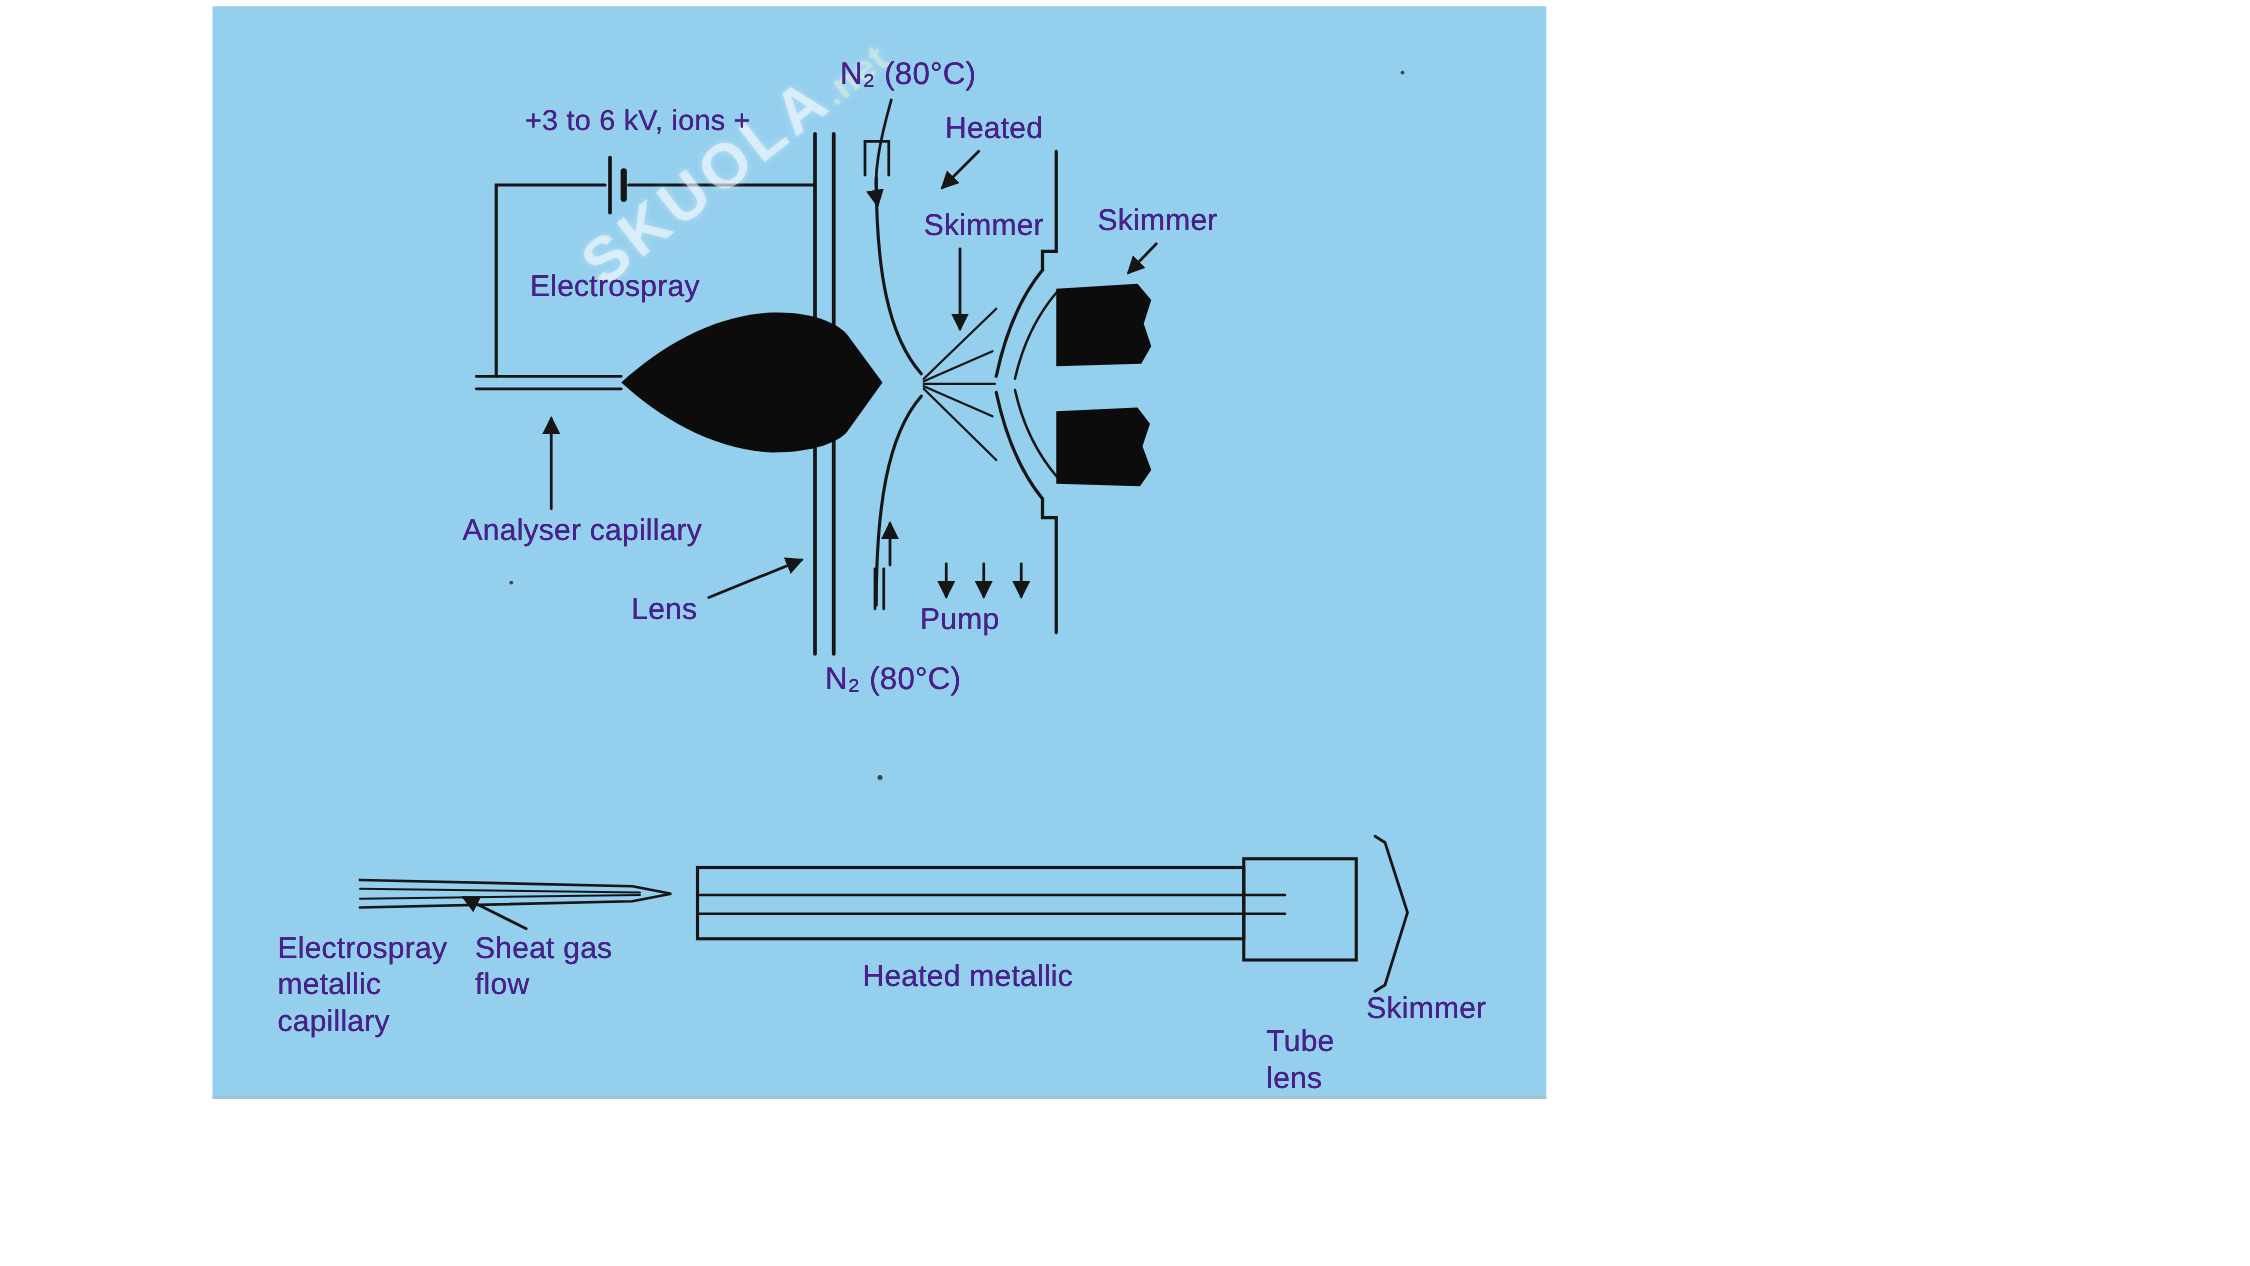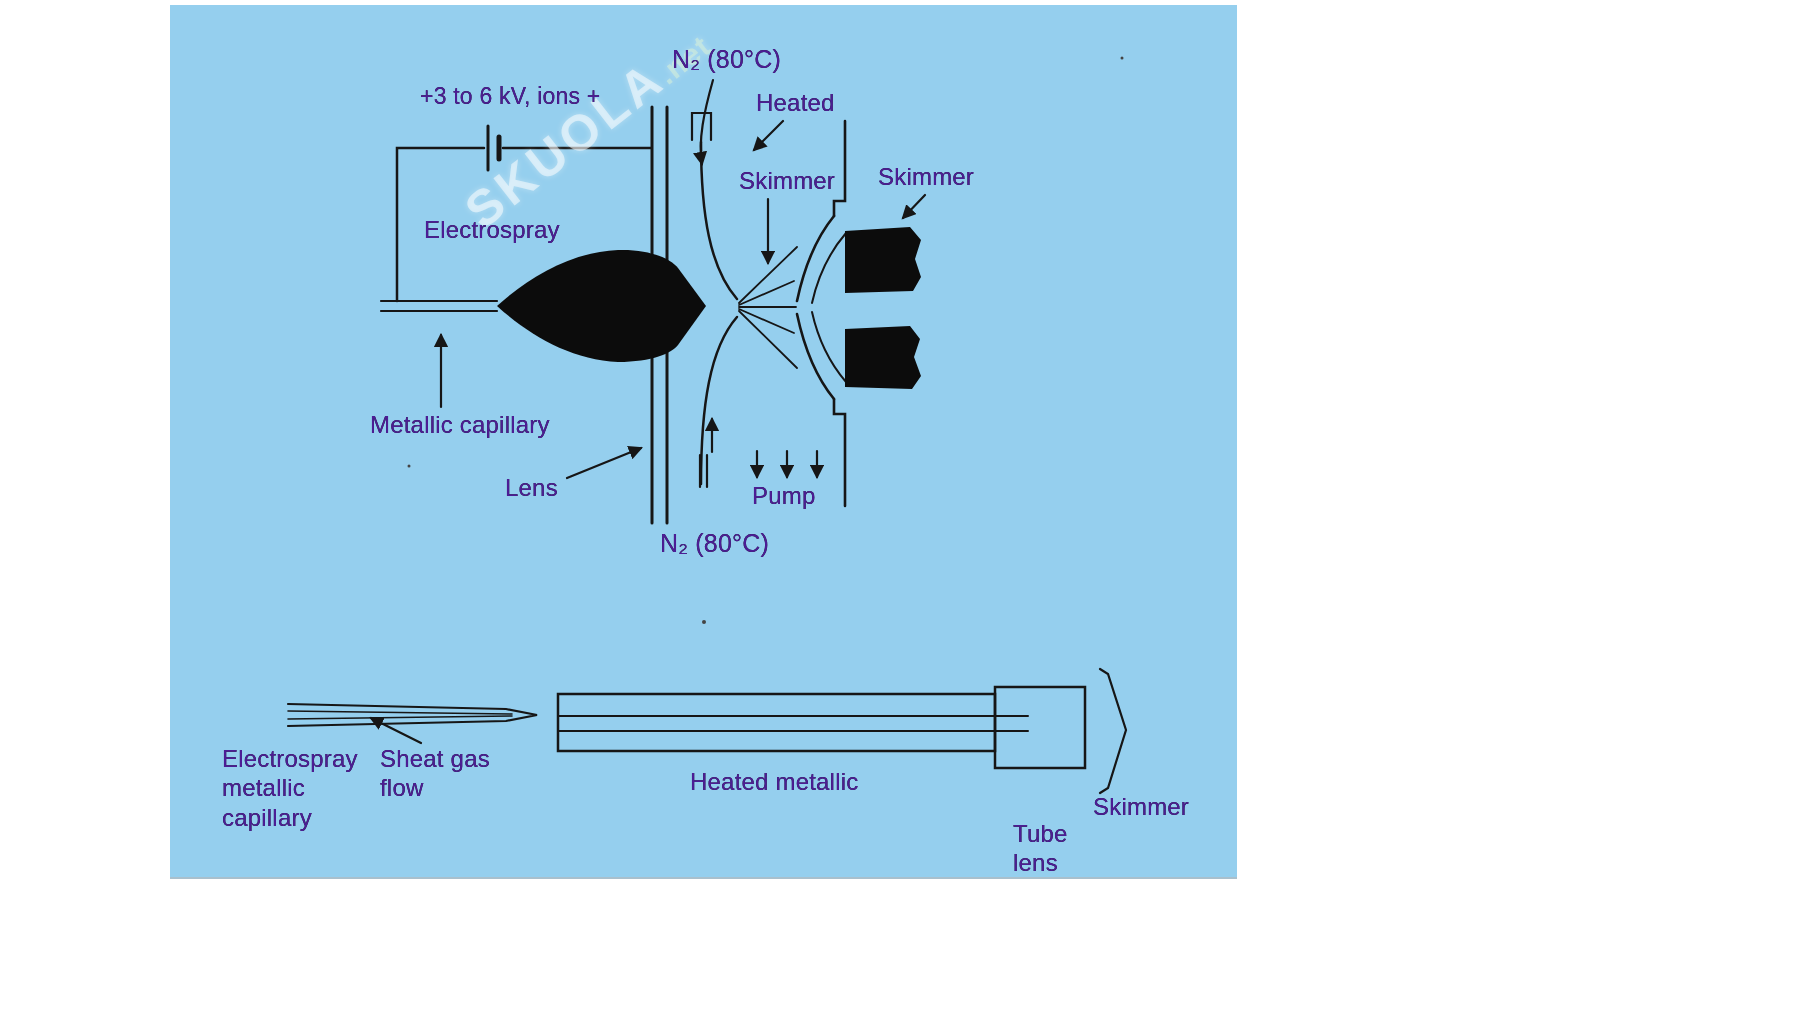--- a/index.html
+++ b/index.html
@@ -88,23 +88,23 @@
   </svg>
 
   <div id="wm"><span>SKUOLA</span><span class="net">.net</span></div>
 
   <div class="lbl small" style="left:408px;top:82px;">+3 to 6 kV, ions +</div>
   <div class="lbl sub" style="left:672px;top:44px;">N₂ (80°C)</div>
   <div class="lbl" style="left:756px;top:88px;">Heated</div>
   <div class="lbl" style="left:739px;top:166px;">Skimmer</div>
   <div class="lbl" style="left:878px;top:162px;">Skimmer</div>
   <div class="lbl" style="left:424px;top:215px;">Electrospray</div>
-  <div class="lbl" style="left:370px;top:410px;">Metallic capillary</div>
+  <div class="lbl" style="left:370px;top:410px;">Analyser capillary</div>
   <div class="lbl" style="left:505px;top:473px;">Lens</div>
-  <div class="lbl" style="left:752px;top:481px;">Pump</div>
+  <div class="lbl" style="left:736px;top:481px;">Pump</div>
   <div class="lbl sub" style="left:660px;top:528px;">N₂ (80°C)</div>
 
   <div class="lbl" style="left:222px;top:744px;">Electrospray
 metallic
 capillary</div>
   <div class="lbl" style="left:380px;top:744px;">Sheat gas
 flow</div>
   <div class="lbl" style="left:690px;top:767px;">Heated metallic</div>
   <div class="lbl" style="left:1013px;top:819px;">Tube
 lens</div>

